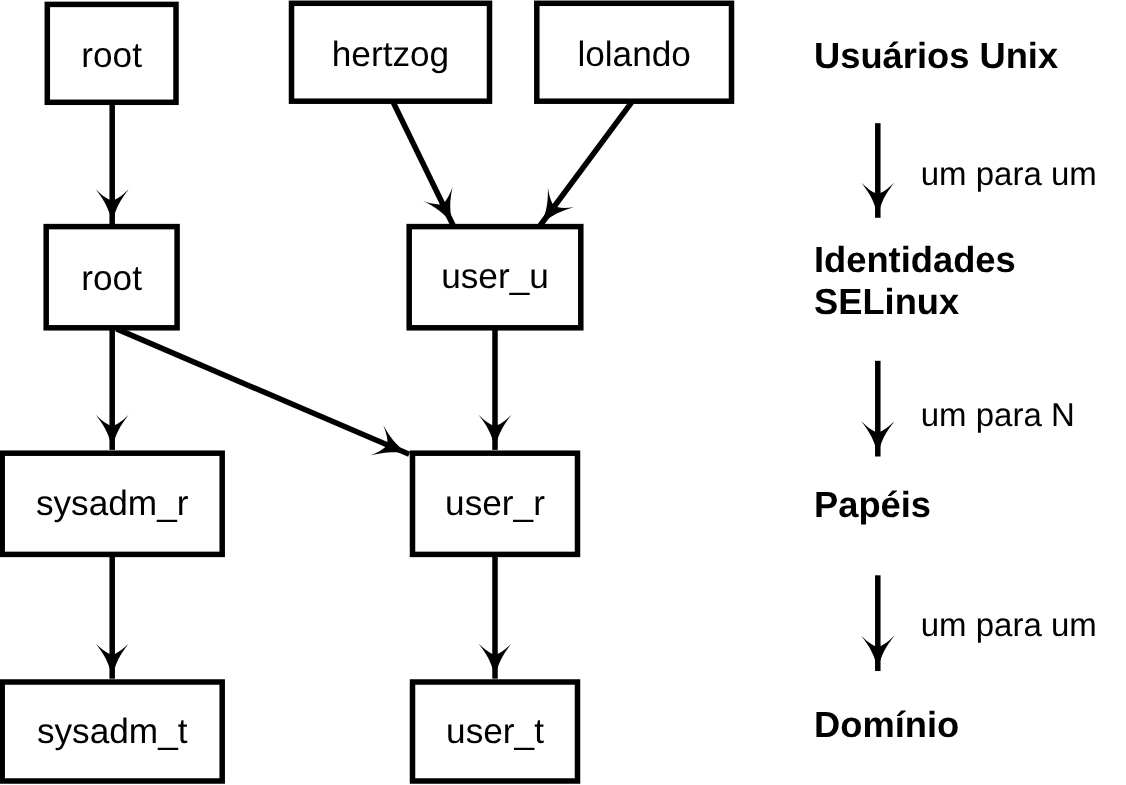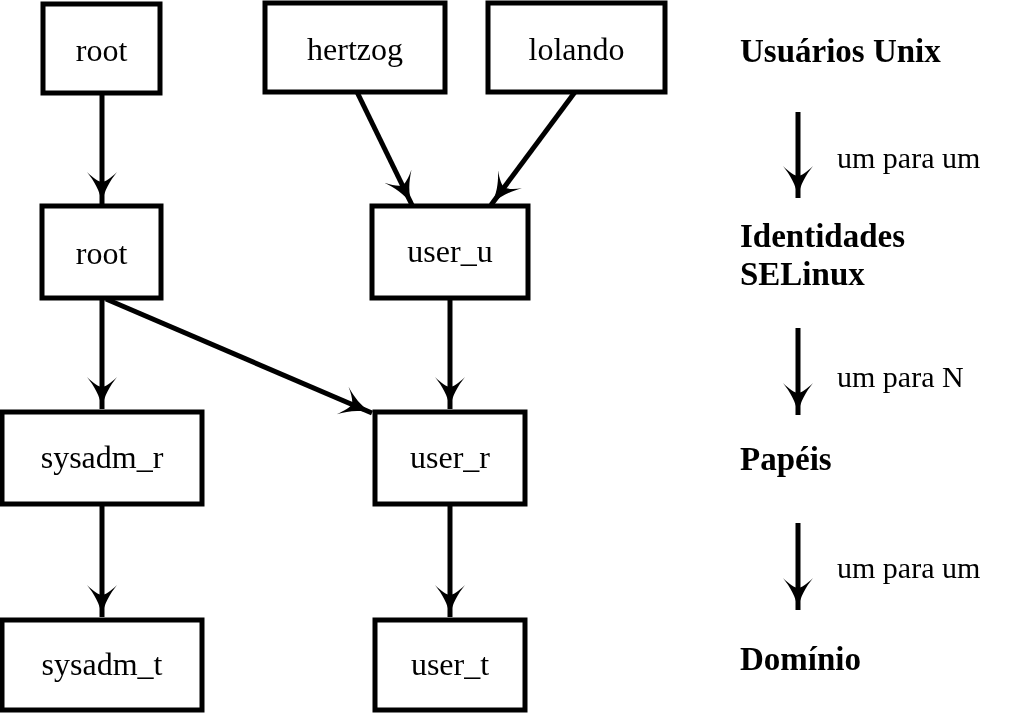--- a/index.html
+++ b/index.html
@@ -6,21 +6,21 @@
   html, body {
     margin: 0; padding: 0;
     background: var(--bg);
     width: 1024px; height: 714px;
     overflow: hidden;
   }
   .stage {
     position: relative;
     width: 1024px; height: 603px;
     background: var(--bg);
-    font-family: Liberation Serif, serif;
+    font-family: Liberation Sans, sans-serif;
   }
   svg { display: block; }
   .node-rect {
     fill: #ffffff;
     stroke: var(--line);
     stroke-width: 5px;
   }
   .edge {
     stroke: var(--line);
     stroke-width: 5px;

